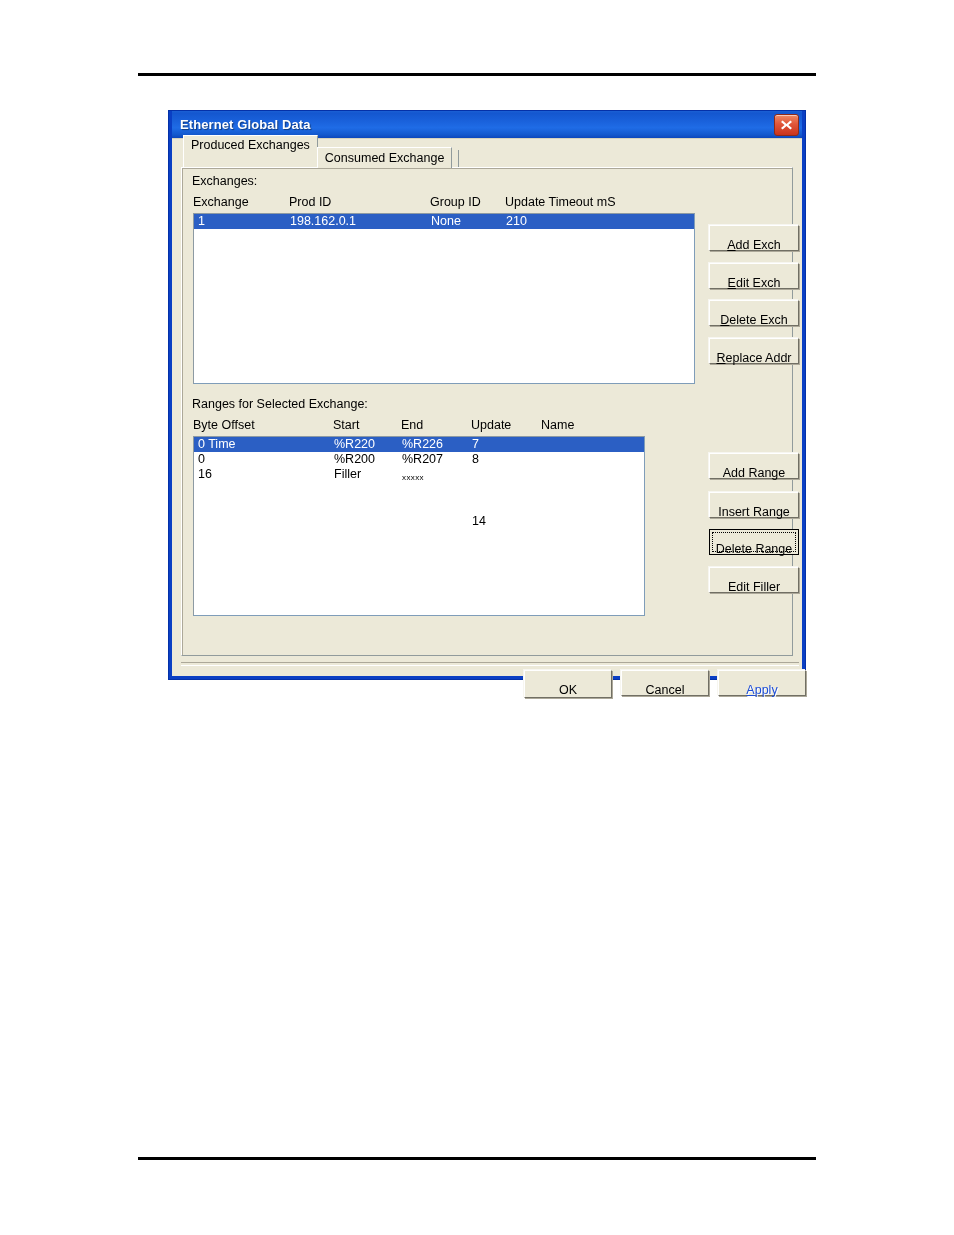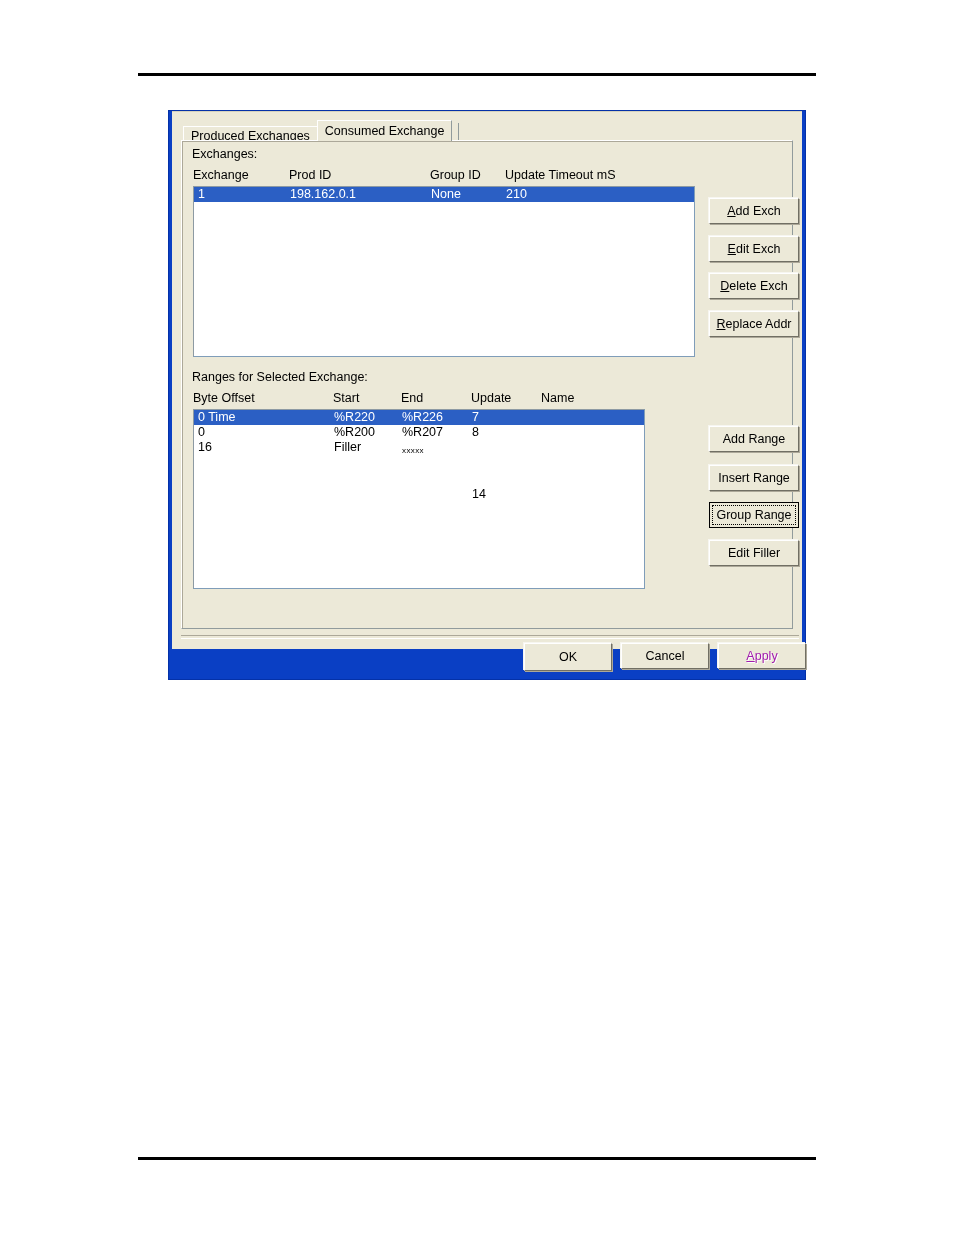--- a/index.html
+++ b/index.html
@@ -95,21 +95,21 @@
   .tab {
     font-size: 12.5px;
     color: #000000;
     padding: 2px 7px 2px 7px;
     line-height: 15px;
     background: #ece9d8;
     border: 1px solid #ffffff;
     border-right-color: #919b9c;
     border-bottom: none;
     box-sizing: border-box;
-    height: 15px;
+    height: 33px;
     cursor: pointer;
     white-space: nowrap;
     position: relative;
   }
   .tab.inactive {
     background: #ece9d8;
     border-top-color: #ffffff;
     border-left-color: #ffffff;
     margin-bottom: 0;
   }
@@ -192,39 +192,39 @@
     position: absolute;
     background: #ece9d8;
     border: 1px solid #ffffff;
     border-right-color: #716f64;
     border-bottom-color: #716f64;
     box-shadow: 1px 1px 0 0 #aca899, -1px -1px 0 0 #f7f6f0;
     font-family: "Liberation Sans", sans-serif;
     font-size: 12.5px;
     color: #000000;
     display: flex;
-    align-items: center;
+    align-items: flex-start;
     justify-content: center;
     cursor: pointer;
     box-sizing: border-box;
     padding: 12px;
     white-space: nowrap;
   }
   .btn.focused {
     border: 1px solid #000000;
     box-shadow: none;
   }
   .btn.focused .btn-focus-ring {
     position: absolute;
     left: 2px; top: 2px; right: 2px; bottom: 2px;
     border: 1px dotted #000000;
     pointer-events: none;
   }
   .btn.disabled {
-    color: #a21caf;
+    color: #1d4ed8;
     text-shadow: 1px 1px 0 #ffffff;
     cursor: default;
   }
   .btn u { text-decoration: underline; }
   .btn.disabled u { text-decoration: underline; }
 
   
   .bottom-sep {
     position: absolute;
     left: 9px;
@@ -235,20 +235,29 @@
   }
 </style>
 </head>
 <body>
 
 <div class="page-rule" id="rule-top"></div>
 <div class="page-rule" id="rule-bottom"></div>
 
 <div class="dialog">
 
+  <div class="titlebar">
+    <div class="title-text">Ethernet Global Data</div>
+    <div class="title-spacer"></div>
+    <div class="close-btn">
+      <svg width="13" height="12" viewBox="0 0 13 12" aria-hidden="true">
+        <path d="M2.6 1.4 L6.5 5.0 L10.4 1.4 L12.0 3.0 L8.4 6.0 L12.0 9.0 L10.4 10.6 L6.5 7.0 L2.6 10.6 L1.0 9.0 L4.6 6.0 L1.0 3.0 Z" fill="#ffffff"></path>
+      </svg>
+    </div>
+  </div>
 
   <div class="client">
 
     <div class="tabstrip">
       <div class="tab inactive">
         <span>Produced Exchanges</span>
       </div>
       <div class="tab active">
         <span>Consumed Exchange</span>
       </div>
@@ -324,21 +333,21 @@
         </div>
 
         <div class="btn" style="left:527px; top:285px; width:90px; height:23px;">
           <span>Add Range</span>
         </div>
         <div class="btn" style="left:527px; top:324px; width:90px; height:23px;">
           <span>Insert Range</span>
         </div>
         <div class="btn focused" style="left:527px; top:361px; width:90px; height:23px;">
           <span class="btn-focus-ring"></span>
-          <span>Group Range</span>
+          <span>Delete Range</span>
         </div>
         <div class="btn" style="left:527px; top:399px; width:90px; height:23px;">
           <span>Edit Filler</span>
         </div>
 
       </div>
     </div>
 
     <div class="bottom-sep" style="top:523px;"></div>
 

